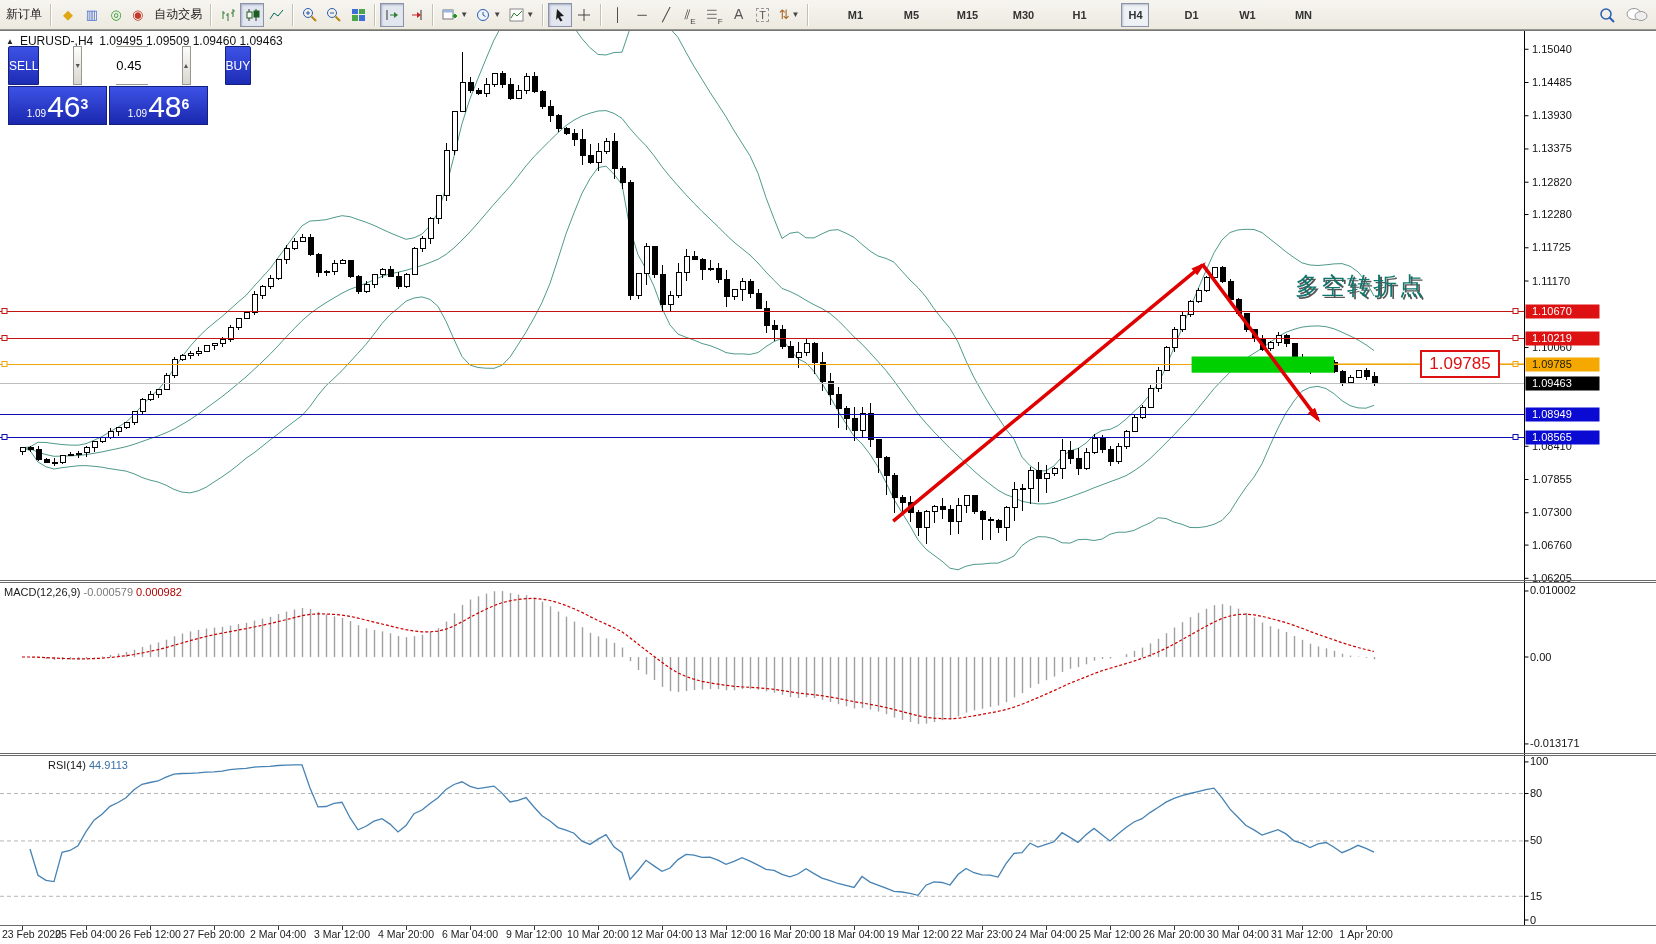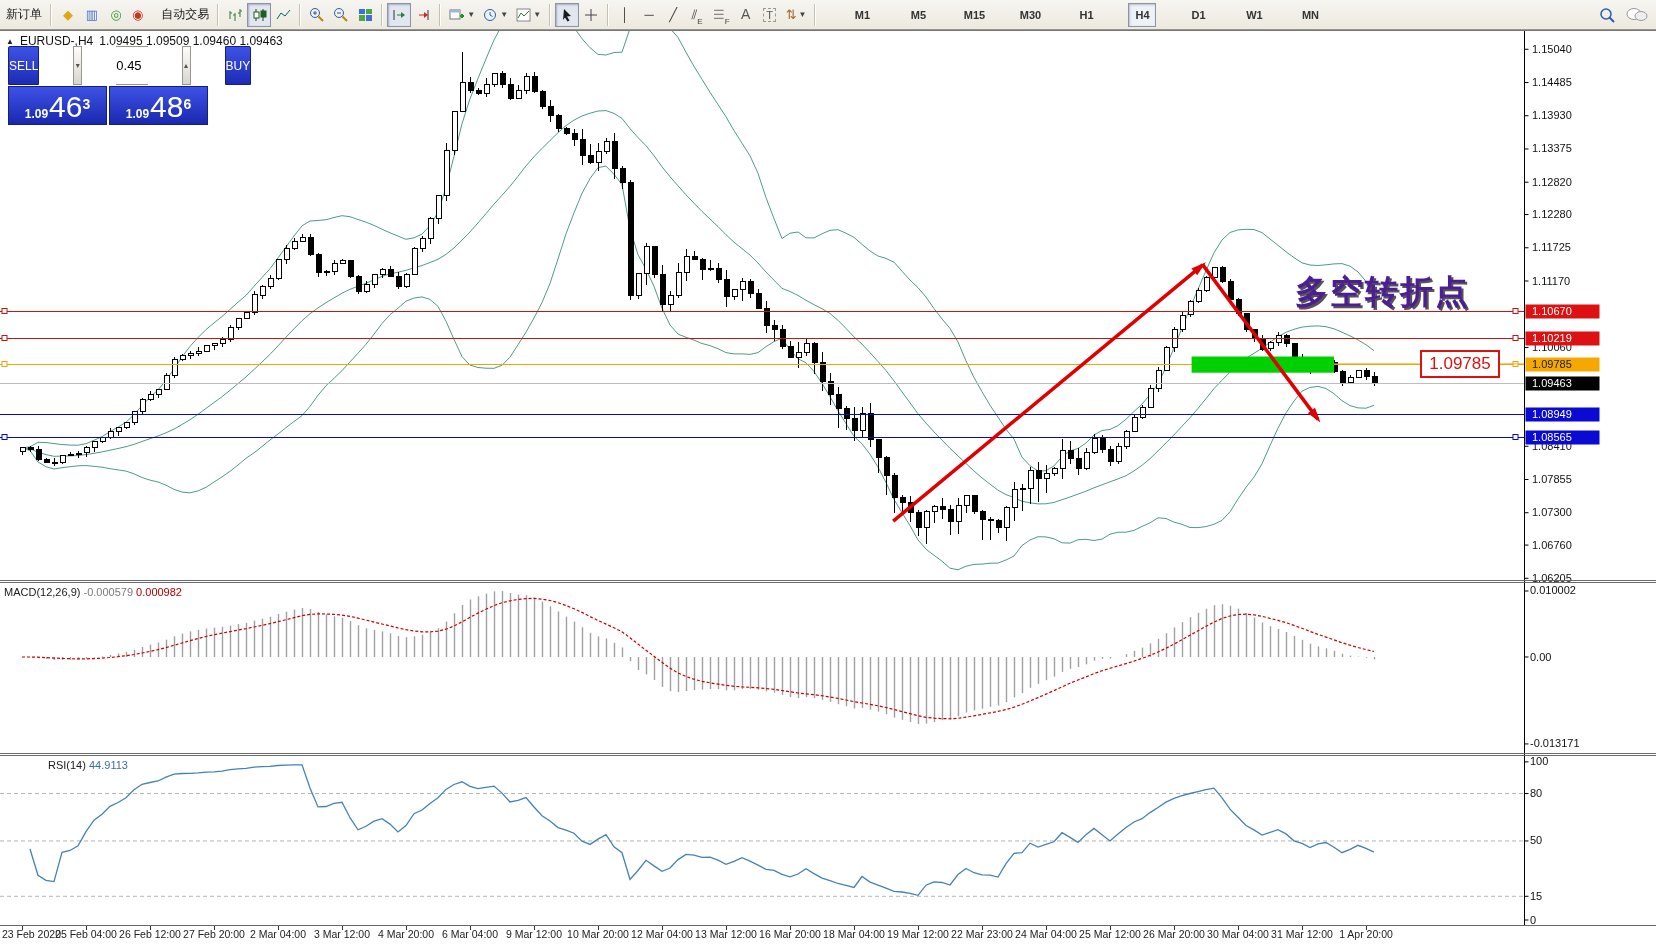--- a/index.html
+++ b/index.html
@@ -32,25 +32,25 @@
   .oct-sell{width:50px;border-radius:2px 0 0 0;}
   .oct-buy{width:50px;margin-left:0;border-radius:0 2px 0 0;}
   .oct-spin{width:20px;background:linear-gradient(#fdfdfd,#d8d6cf);border:1px solid #9a988e;color:#555;
     font-size:7px;display:flex;align-items:center;justify-content:center;box-sizing:border-box;}
   .oct-vol{width:60px;background:#fff;border:1px solid #9a988e;border-left:none;border-right:none;
     font-size:13px;color:#000;display:flex;align-items:center;justify-content:flex-end;padding-right:6px;box-sizing:border-box;}
   .oct-row2{display:flex;height:39px;margin-top:1px;}
   .oct-price{width:99px;background:linear-gradient(#3d52e6,#1a28ae);color:#fff;display:flex;align-items:flex-end;
     justify-content:center;border:1px solid #15207e;box-sizing:border-box;padding-bottom:3px;}
   .oct-price + .oct-price{margin-left:2px;}
-  .p-small{font-size:12px;font-weight:bold;margin-right:1px;line-height:14px;}
+  .p-small{font-size:10px;font-weight:normal;margin-right:1px;line-height:14px;}
   .p-big{font-size:30px;font-weight:normal;line-height:28px;}
   .p-sup{font-size:14px;font-weight:bold;line-height:30px;align-self:flex-start;margin-top:2px;}
   
-  #turning-point{position:absolute;left:1295px;top:240px;font-size:33px;font-weight:bold;color:#4c1d95;
+  #turning-point{position:absolute;left:1295px;top:240px;font-size:24px;font-weight:normal;color:#0f766e;
     text-shadow:2px 2px 0 #555;letter-spacing:2px;}
   #price-tag{position:absolute;left:1420px;top:320px;width:76px;height:24px;border:2px solid #dd1111;
     color:#dd1111;font-size:17px;display:flex;align-items:center;justify-content:center;background:#fff;}
   
   .pane-label{position:absolute;font-size:11px;color:#1a1a1a;}
   .pane-label .v1{color:#7a7a7a;margin-top:32px;}
   .pane-label .v2{color:#b30000;}
   .pane-label .vb{color:#3a6ea5;}
 </style>
 </head>
@@ -65,21 +65,21 @@
       <span class="glyph" style="color:#dfa714;">◆</span>
     </div>
   <div class="tb-btn">
       <span class="glyph" style="color:#4a6fd0;">▥</span>
     </div>
   <div class="tb-btn">
       <span class="glyph" style="color:#2f9a2f;">◎</span>
     </div>
   <div class="tb-btn">
     <span class="glyph" style="color:#c43a2a;">◉</span>
-    <span class="tb-txt" style="margin-left:18px;">自动交易</span>
+    <span class="tb-txt" style="margin-left:11px;">自动交易</span>
   </div>
   <div class="tb-sep"></div>
   <div class="tb-btn">
     <svg width="15" height="14">
         <path d="M2 11 V3 M2 5h2 M7 13 V5 M5 7h2 M12 9 V1 M12 3h2 M10 5h2" stroke="#2e7d32" fill="none"></path>
       </svg>
   </div>
   <div class="tb-btn pressed">
     <svg width="15" height="14">
         <path d="M4 1v12 M11 1v12" stroke="#333"></path>

